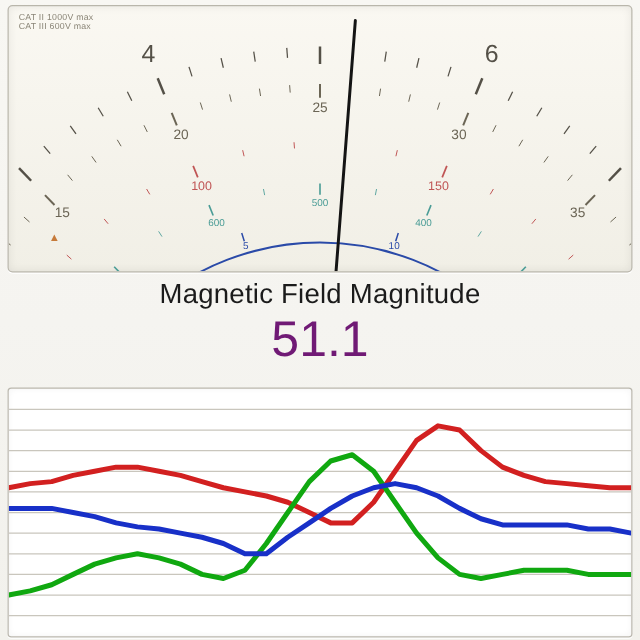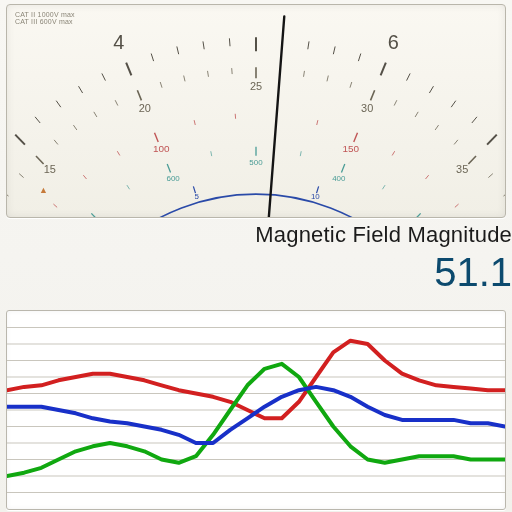--- a/index.html
+++ b/index.html
@@ -49,31 +49,31 @@
     font-size: 9px;
     color: #c67a3a;
   }
 
   
   .title-block {
     position: absolute;
     top: 222px;
     left: 0;
     right: 0;
-    text-align: right;
+    text-align: center;
   }
   .title {
     font-size: 22px;
     color: #1b1b1b;
     letter-spacing: 0.2px;
     font-weight: 400;
   }
   .value {
     font-size: 40px;
-    color: #0c4a6e;
+    color: #701a75;
     margin-top: 2px;
     font-weight: 400;
   }
 
   
   .chart {
     position: absolute;
     left: 6px;
     right: 6px;
     top: 310px;

